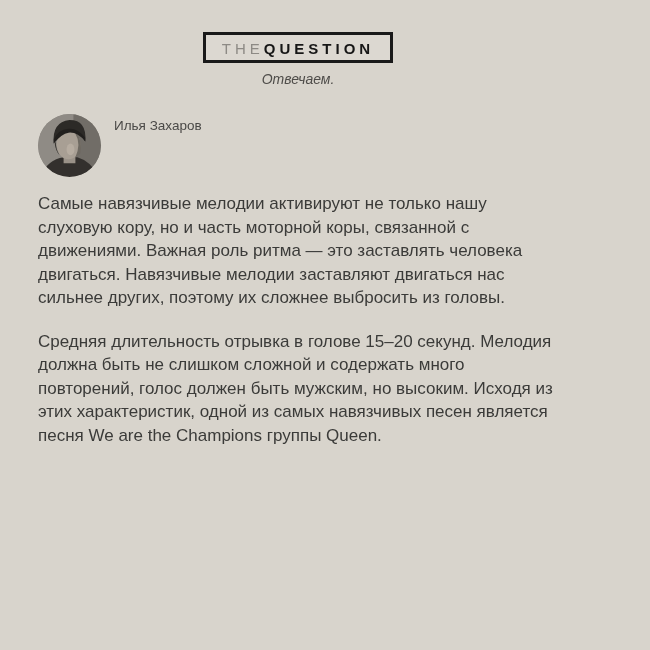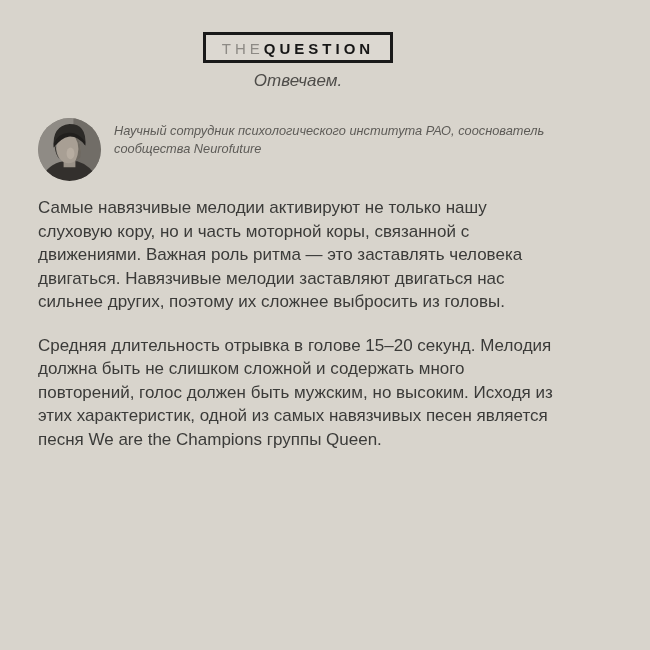--- a/index.html
+++ b/index.html
@@ -39,21 +39,21 @@
   .logo-the {
     color: #8d8a85;
     font-weight: 500;
   }
   .logo-question {
     color: #161616;
     font-weight: 700;
   }
   .tagline {
     margin-top: 8px;
-    font-size: 17px;
+    font-size: 14px;
     font-style: italic;
     color: #4e4c49;
   }
   
   .title {
     margin: 20px auto 0 auto;
     max-width: 540px;
     text-align: center;
     font-size: 35px;
     line-height: 46px;
@@ -139,21 +139,21 @@
           <path d="M16 30 Q14 8 32 6 Q50 6 48 28 Q42 16 31 17 Q20 18 16 30 Z" fill="#2c2a27"></path>
           <path d="M16 30 Q24 20 31 19 Q40 18 48 28 L48 24 Q40 14 31 15 Q20 16 16 26 Z" fill="#211f1d"></path>
 
           <path d="M18 28 Q18 36 22 42 Q18 38 17 30 Z" fill="#35322e"></path>
 
           <ellipse cx="33" cy="36" rx="4" ry="6" fill="#bdb3a6" opacity="0.7"></ellipse>
         </g>
       </svg>
     </div>
     <div class="author-info">
-      <div class="author-desc">Научный сотрудник психологического института РАО, сооснователь сообщества Neurofuture</div>
+      <div class="author-name">Илья Захаров</div>
     </div>
   </div>
 
   <div class="answer">
     <p>Самые навязчивые мелодии активируют не только нашу слуховую кору, но и часть моторной коры, связанной с движениями. Важная роль ритма — это заставлять человека двигаться. Навязчивые мелодии заставляют двигаться нас сильнее других, поэтому их сложнее выбросить из головы.</p>
     <p>Средняя длительность отрывка в голове 15–20 секунд. Мелодия должна быть не слишком сложной и содержать много повторений, голос должен быть мужским, но высоким. Исходя из этих характеристик, одной из самых навязчивых песен является песня We are the Champions группы Queen.</p>
   </div>
 
 </div>
 

